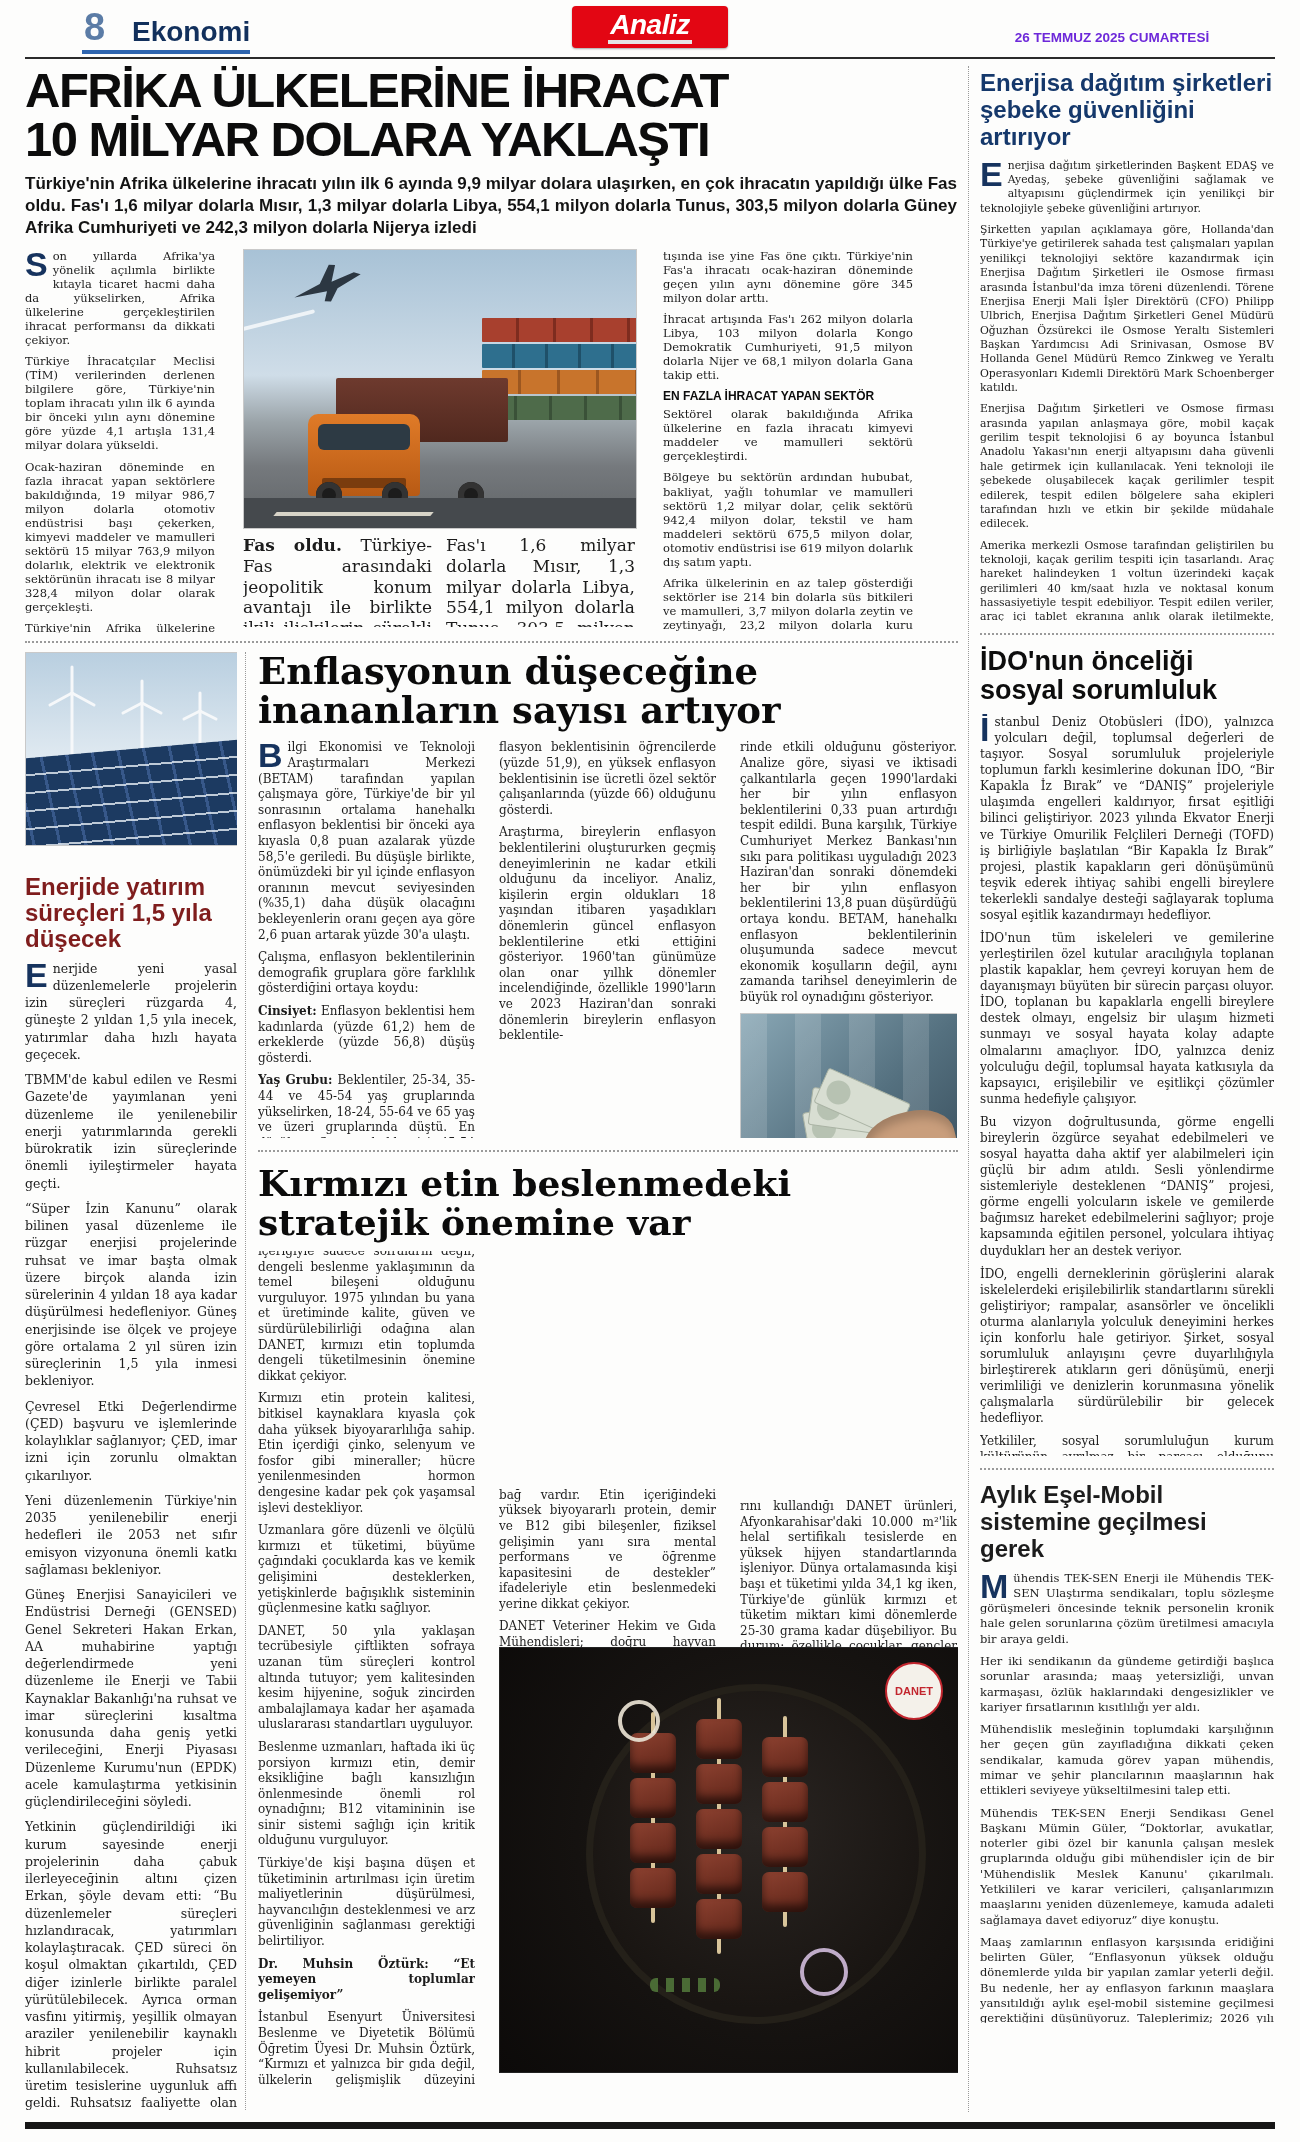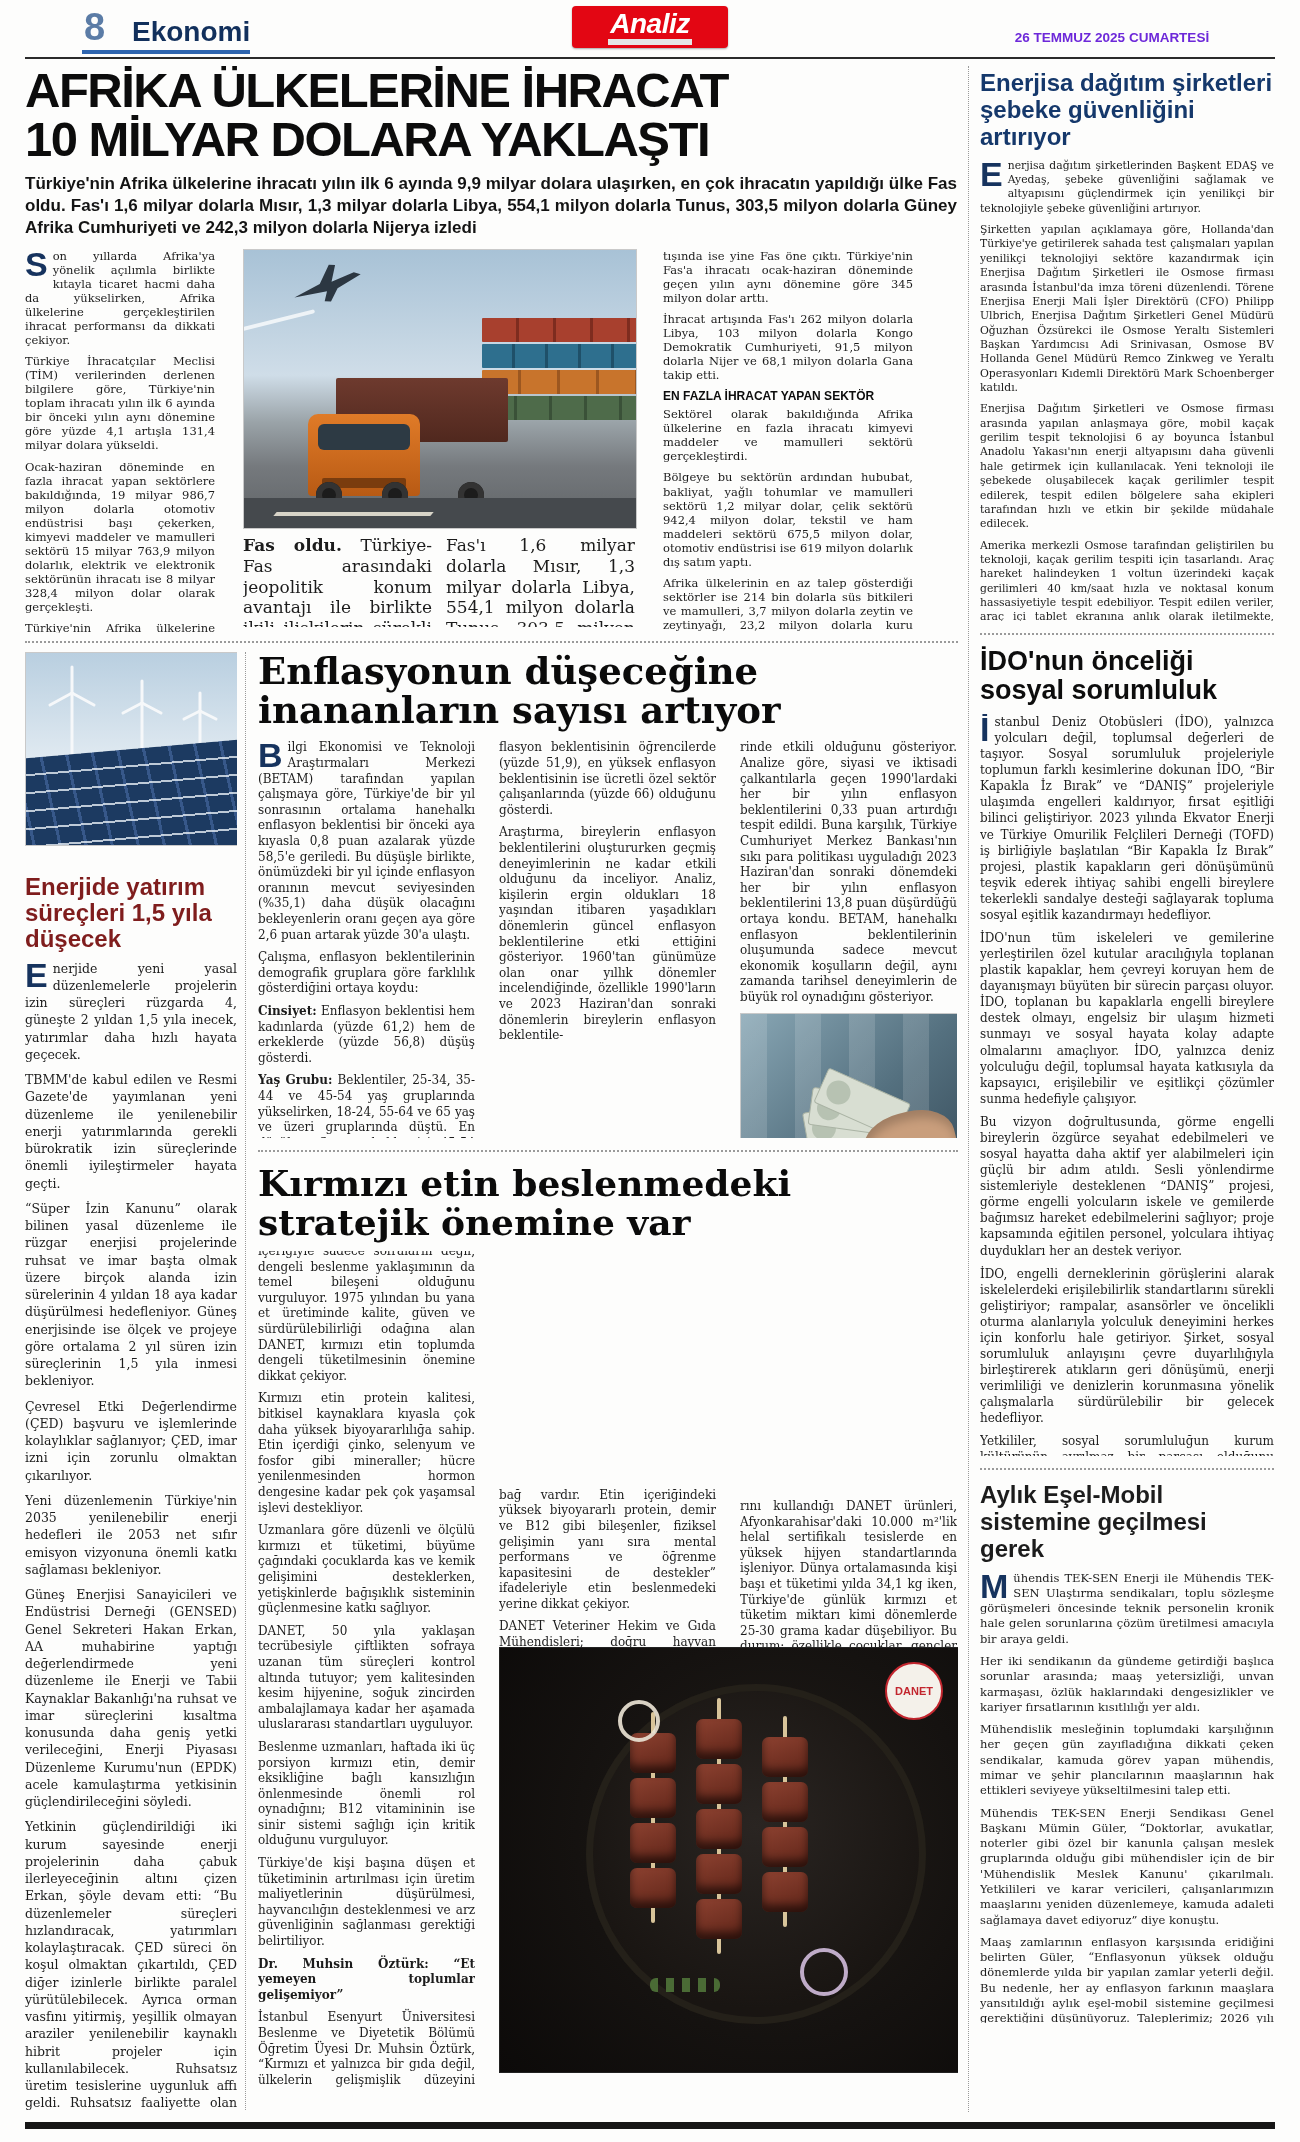--- a/index.html
+++ b/index.html
@@ -6,21 +6,21 @@
   .page{position:relative;width:1300px;height:2142px;background:#fdfdfc;margin:0 auto;
         font-family:"DejaVu Serif",serif;color:#1c1c1c;overflow:hidden;}
   .abs{position:absolute;}
   
   .pagenum{left:84px;top:6px;font:700 38px "Liberation Sans",sans-serif;color:#5b7ca6;}
   .section{left:132px;top:16px;font:700 28px "Liberation Sans",sans-serif;color:#12305c;}
   .bluebar{left:82px;top:50px;width:168px;height:4px;background:#2f66b0;}
   .logo{left:572px;top:6px;width:156px;height:42px;background:#e30613;border-radius:4px;
         display:flex;align-items:center;justify-content:center;box-shadow:0 1px 2px rgba(0,0,0,.35);}
   .logo span{color:#fff;font:italic 700 28px "Liberation Sans",sans-serif;letter-spacing:-.5px;
-        border-bottom:6px solid #e5e5e5;line-height:1.05;padding:0 2px 1px;}
+        border-bottom:4px solid #e5e5e5;line-height:1.05;padding:0 2px 1px;}
   .date{left:950px;top:30px;width:324px;text-align:center;font:700 13.5px "Liberation Sans",sans-serif;color:#6d28d9;}
   .hdr-rule{left:25px;top:57px;width:1250px;height:2px;background:#2b2b2b;}
   
   .dotdiv{border-top:2px dotted #9a9a9a;margin:12px 0;}
   .vrule{border-left:1px dotted #9a9a9a;width:0;}
   .bottom-bar{left:25px;top:2122px;width:1250px;height:7px;background:#161616;}
   
   .bt{font-size:11.5px;line-height:1.22;text-align:justify;overflow:hidden;}
   .bt p{margin:0 0 7px;}
   .bt12{font-size:12px;line-height:1.3;text-align:justify;overflow:hidden;}

